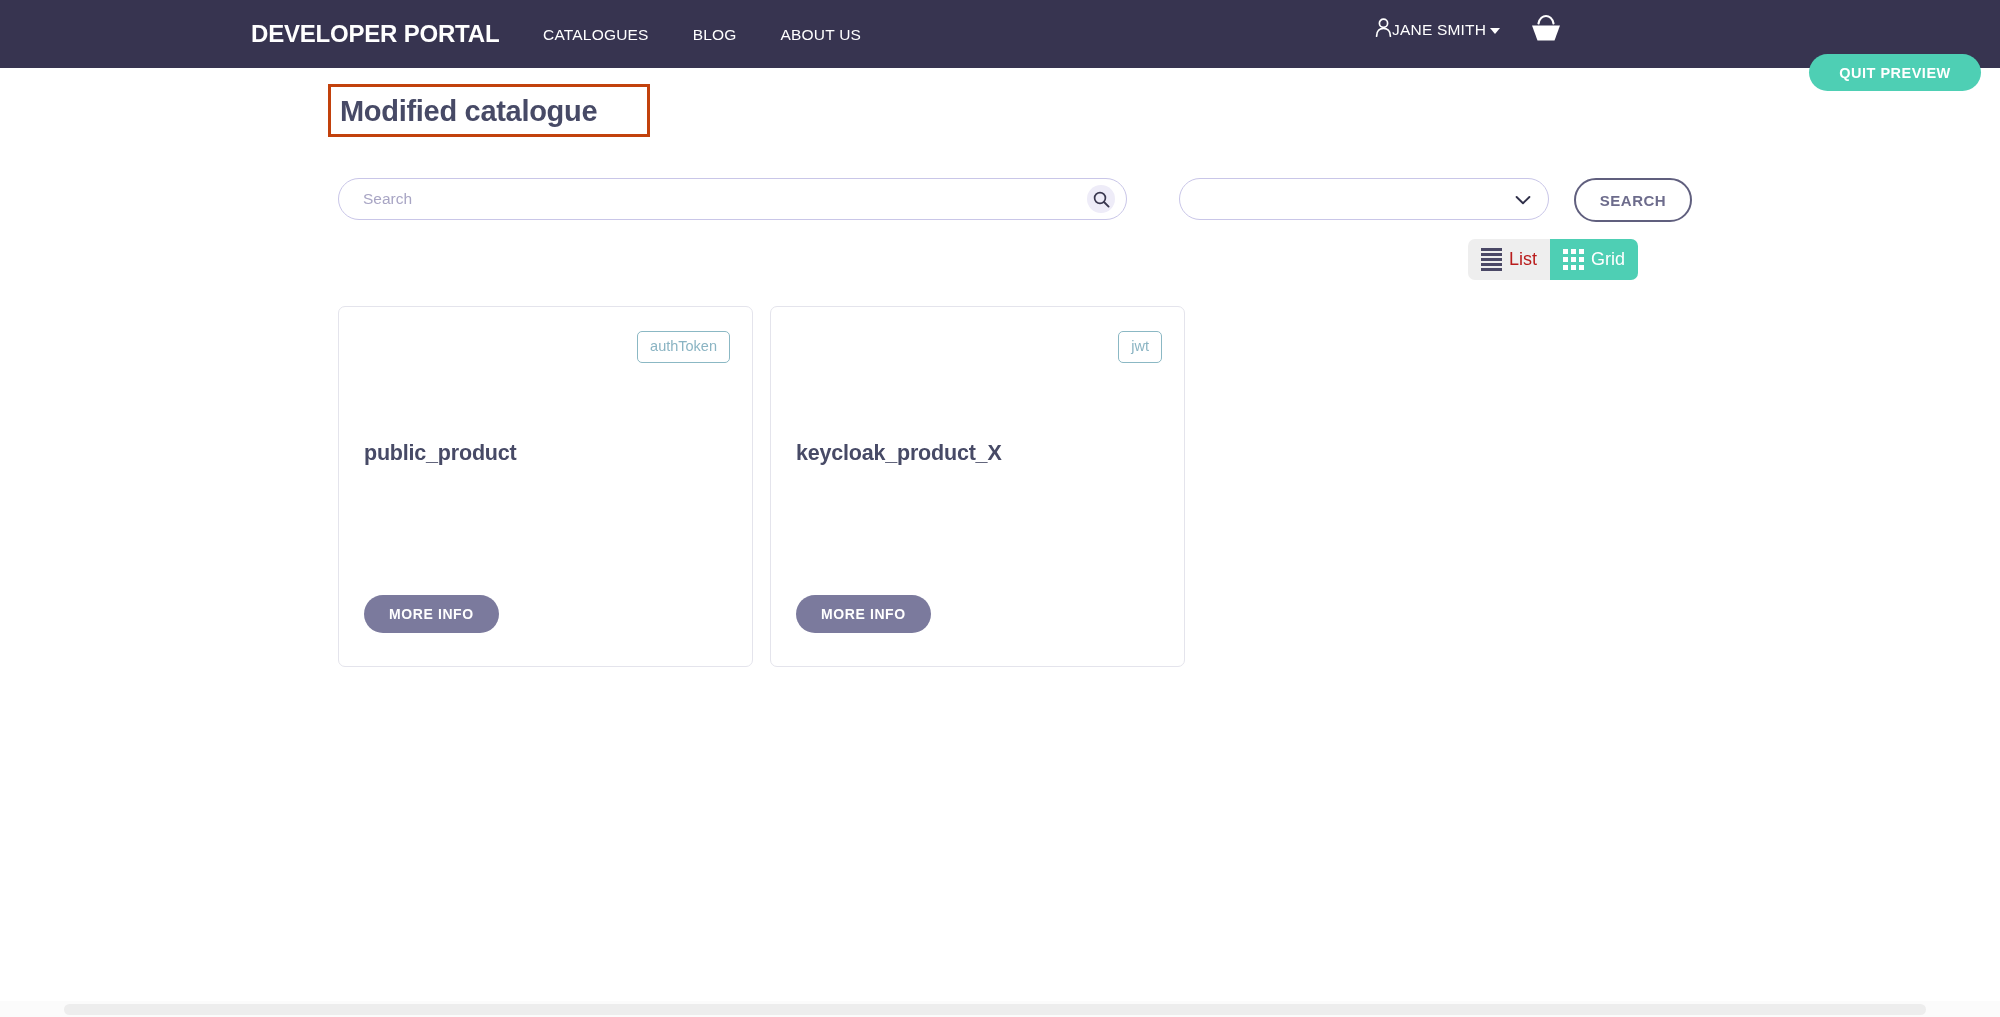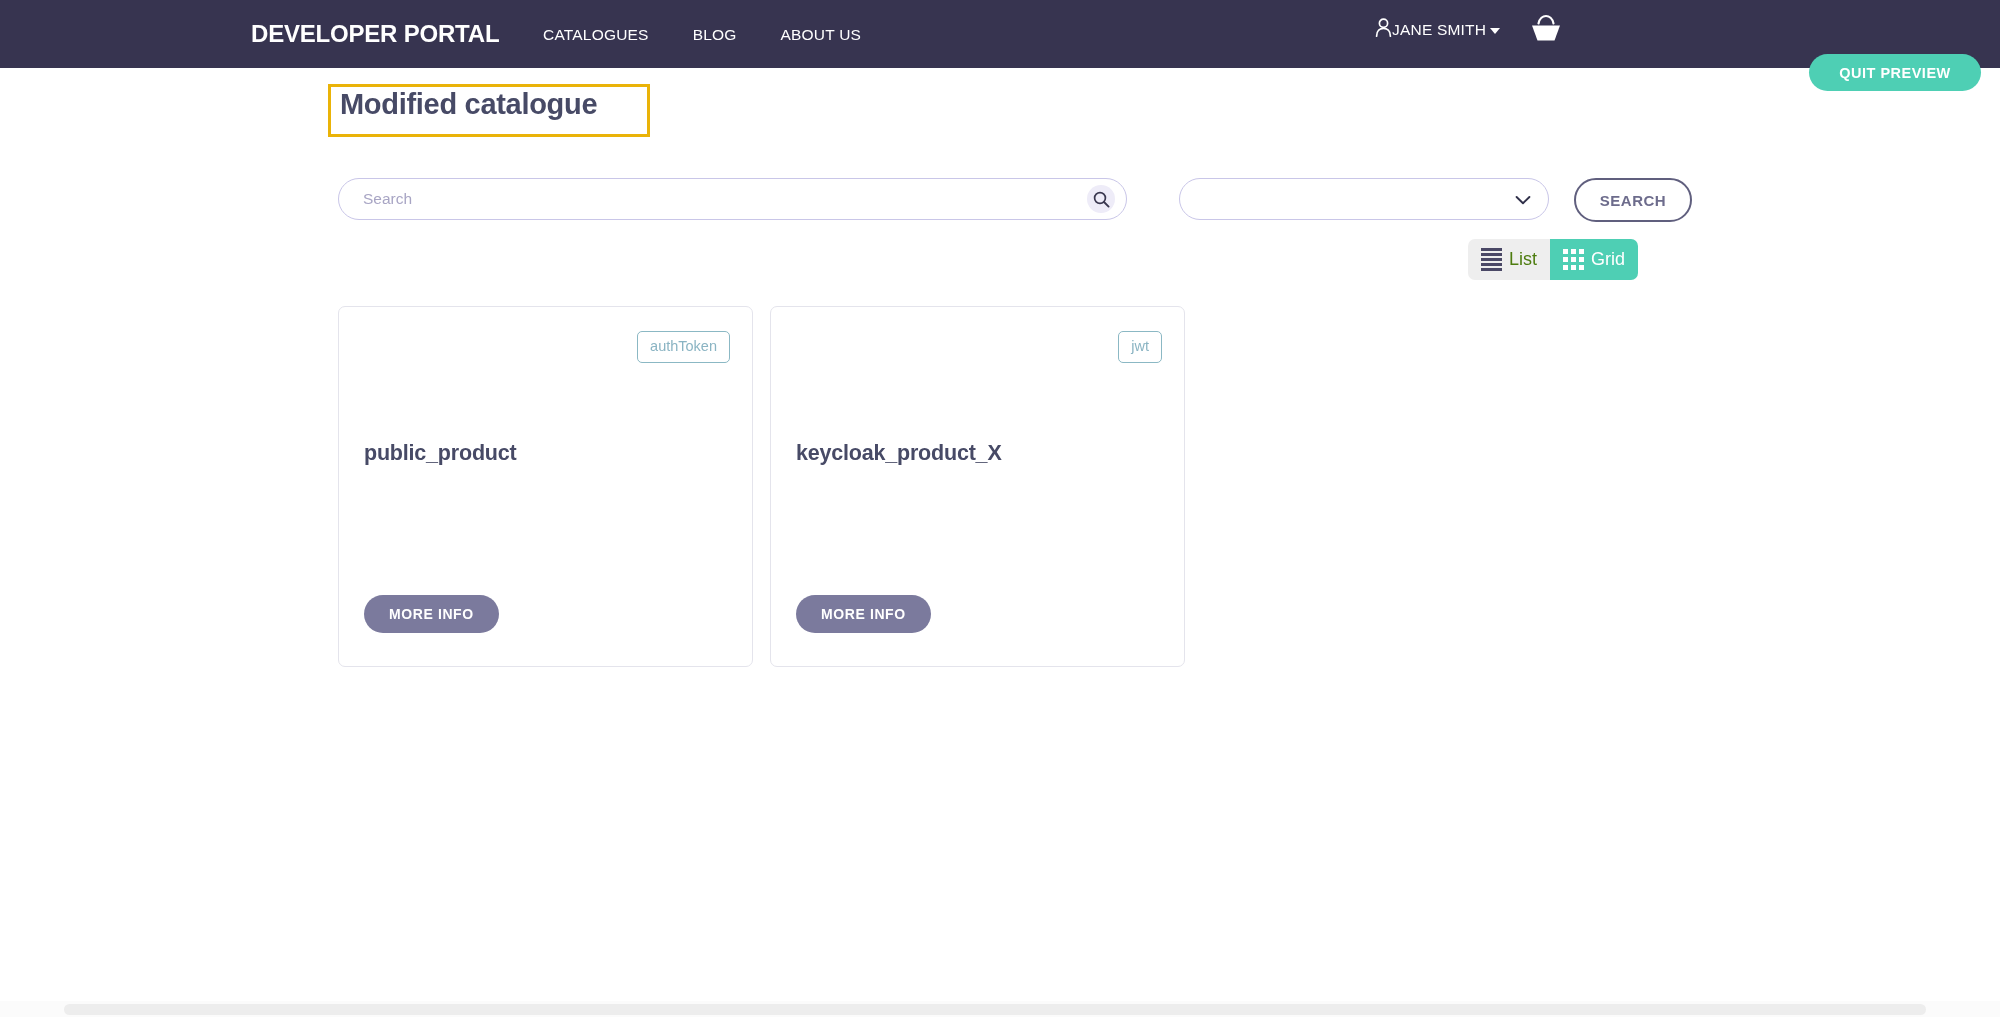--- a/index.html
+++ b/index.html
@@ -108,24 +108,24 @@
     margin-top: 41px;
   }
 
   
   .page-title-box {
     position: absolute;
     left: 328px;
     top: 84px;
     width: 322px;
     height: 53px;
-    border: 3px solid #eab308;
-    box-sizing: border-box;
-    display: flex;
-    align-items: flex-start;
+    border: 3px solid #c2410c;
+    box-sizing: border-box;
+    display: flex;
+    align-items: center;
   }
   .page-title {
     color: #474a66;
     font-size: 29px;
     font-weight: bold;
     letter-spacing: -0.3px;
     padding-left: 9px;
     line-height: 34px;
     white-space: nowrap;
   }
@@ -231,21 +231,21 @@
     align-items: center;
     gap: 7px;
     padding: 0 13px;
     cursor: pointer;
     font-size: 18px;
     box-sizing: border-box;
     height: 41px;
   }
   .toggle-seg.list {
     background: #eeeeee;
-    color: #4d7c0f;
+    color: #b91c1c;
   }
   .toggle-seg.grid {
     background: #4ecfb4;
     color: #ffffff;
   }
   .list-lines { display: flex; flex-direction: column; gap: 2.5px; }
   .list-lines i {
     display: block;
     width: 21px;
     height: 2.6px;

